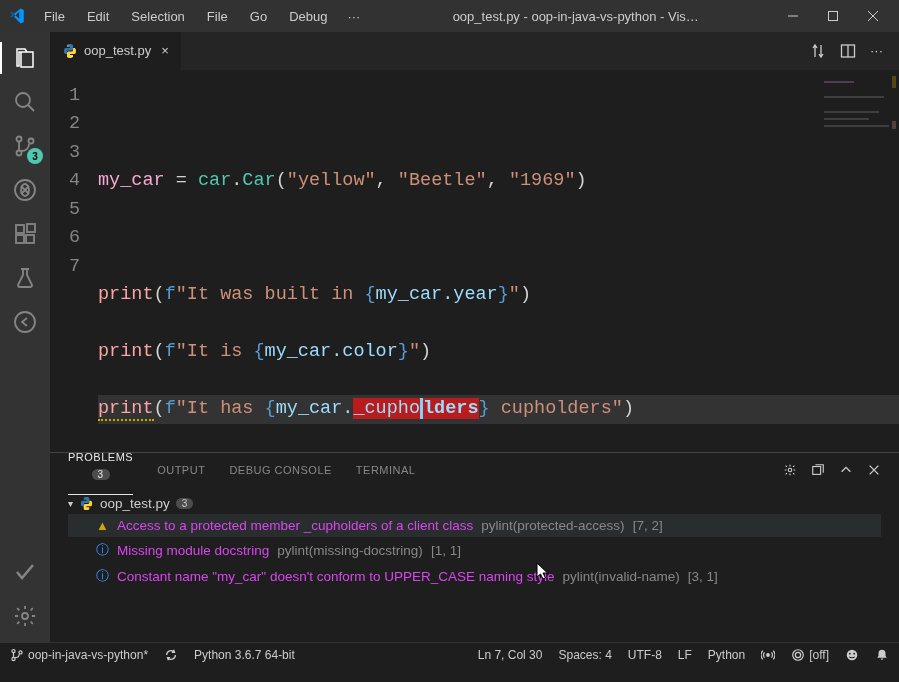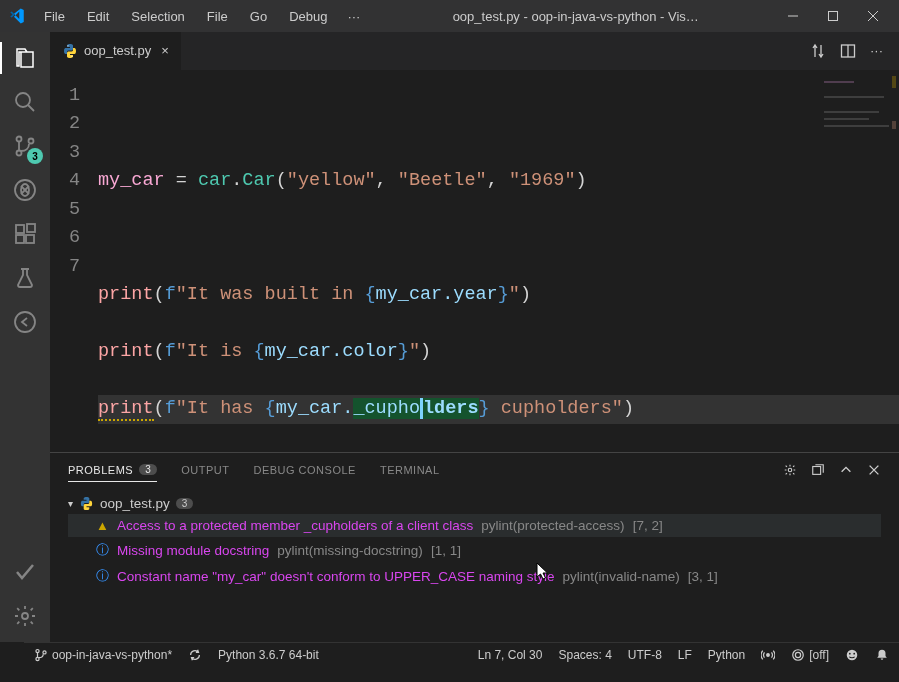--- a/index.html
+++ b/index.html
@@ -31,42 +31,42 @@
 .code { flex:1; padding-top:6px; line-height:28.5px; white-space:pre; color:#d4d4d4; position:relative; }
 .minimap { position:absolute; right:0; top:0; width:80px; height:100%; opacity:0.3; }
 .kw { color:#c586c0; font-style:italic; }
 .mod { color:#4ec9b0; }
 .var { color:#f9a8d4; }
 .fn { color:#fca5a5;font-family:Liberation Mono, monospace; }
 .str { color:#ce9178; }
 .fv { color:#9cdcfe; }
 .brace { color:#569cd6; }
 .line7 { background:#333333; display:inline-block; width:100%; }
-.sel { background:#14532d;margin-top:27px; }
+.sel { background:#b91c1c;margin-top:27px; }
 .cursor-line { border-left:3px solid #7dd3fc;font-weight:bold; }
 .squiggle-g { border-bottom:2px dotted #4ec9b0; }
 .squiggle-y { border-bottom:2px dotted #cca700; }
 .panel { height:200px; border-top:1px solid #444; display:flex; flex-direction:column; background:#1e1e1e; }
 .panel-tabs { height:34px; display:flex; align-items:center; padding:0 18px; gap:24px; font-size:11px; }
 .panel-tab { color:#888; cursor:pointer; letter-spacing:0.5px; display:flex; align-items:center; gap:6px; }
-.panel-tab.active { color:#e7e7e7; border-bottom:1px solid #e7e7e7; padding-bottom:5px; margin-top:5px; }
+.panel-tab.active { color:#e7e7e7; border-bottom:1px solid #e7e7e7; padding-bottom:14px; margin-top:5px;flex-direction:column; }
 .count-badge { background:#4d4d4d; border-radius:8px; padding:0 6px; font-size:10px; }
 .panel-actions { margin-left:auto; display:flex; align-items:center; gap:14px; }
 .filter-input { background:#3c3c3c; border:none; color:#ccc; padding:3px 8px; width:150px; font-size:11px; }
 .problems-body { flex:1; padding:6px 18px; font-size:13.5px; overflow:hidden; }
 .problem-file { display:flex; align-items:center; gap:6px; padding:3px 0; }
 .twistie { font-size:10px; }
 .problem-row { display:flex; align-items:center; gap:8px; padding:4px 0 4px 28px; }
 .problem-row.hover { background:#2a2d2e; }
 .warn-ico { color:#cca700; font-size:13px; }
 .info-ico { color:#3794ff; font-size:13px; }
 .prob-msg { color:#d946ef; }
 .prob-src { color:#888; }
 .prob-loc { color:#888;text-align:right; }
-.statusbar { height:24px; background:#1e1e1e; border-top:1px solid #333; display:flex; align-items:center; padding:0 10px; gap:16px; font-size:12px; color:#ccc;margin-left:24px; }
+.statusbar { height:24px; background:#1e1e1e; border-top:1px solid #333; display:flex; align-items:center; padding:0 10px; gap:16px; font-size:12px; color:#ccc; }
 .sb-item { display:flex; align-items:center; gap:4px; cursor:pointer; }
 .sb-right { margin-left:auto; display:flex; gap:16px; align-items:center; }
 .mouse-cursor { position:absolute; left:536px; top:562px; pointer-events:none; z-index:999; }
 svg { display:block; }
 </style>
 </head>
 <body>
 
 <div class="titlebar">
   <svg class="logo" viewBox="0 0 24 24">

